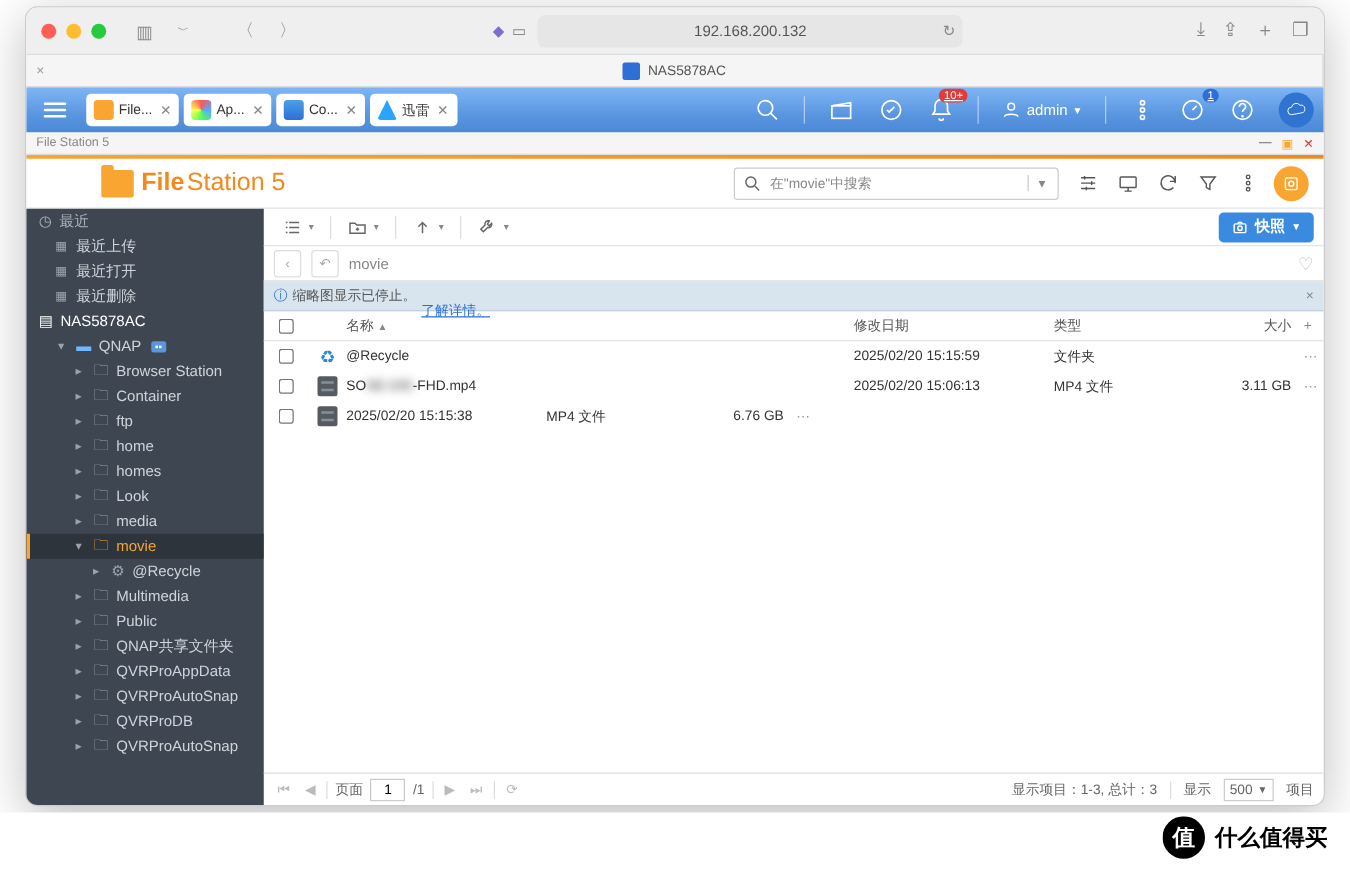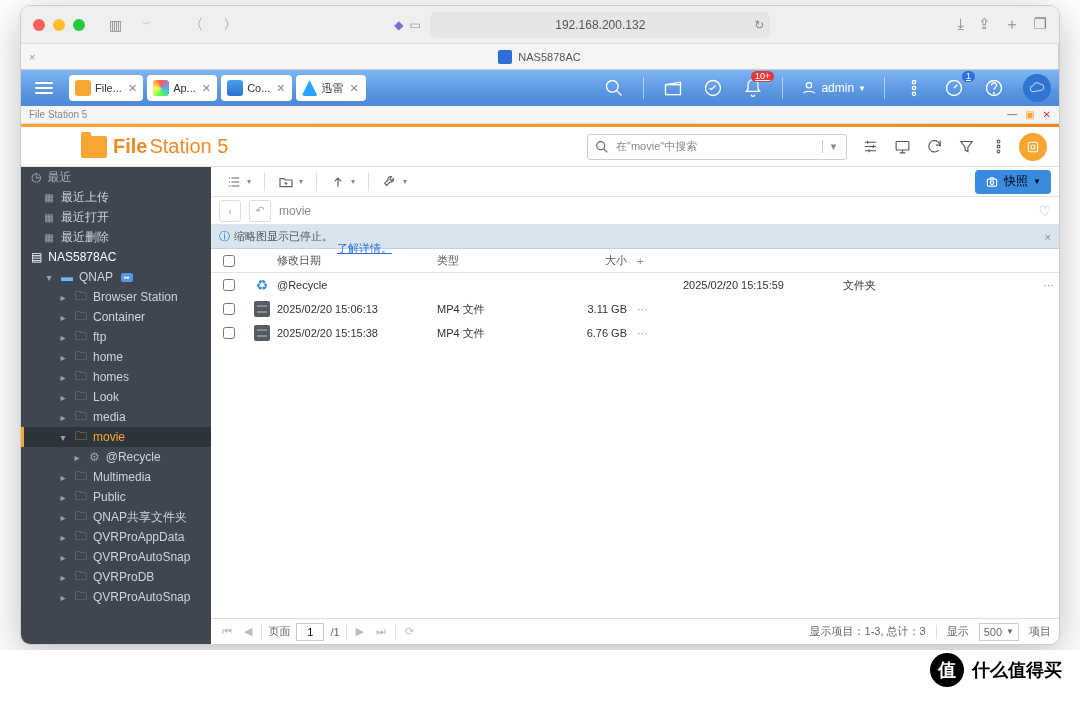--- a/index.html
+++ b/index.html
@@ -66,21 +66,21 @@
   .sb-item.lvl3{padding-left:50px;}
   .sb-item.selected{background:#2e343c;position:relative;color:#f8a531;}
   .sb-item.selected:before{content:"";position:absolute;left:0;top:0;bottom:0;width:3px;background:#f8a531;}
   .sb-ico{width:12px;display:inline-block;text-align:center;color:#9aa3ad;font-size:10px;}
   .sb-fld{color:#9aa3ad;}
   .content{flex:1;display:flex;flex-direction:column;min-width:0;}
   .toolbar{height:30px;display:flex;align-items:center;padding:0 8px;gap:4px;border-bottom:1px solid #e4e4e4;}
   .tb-btn{height:22px;padding:0 6px;display:flex;align-items:center;gap:3px;color:#666;border:1px solid transparent;border-radius:3px;}
   .tb-drop::after{content:"▾";font-size:8px;color:#888;margin-left:2px;}
   .tb-sep{width:1px;height:18px;background:#ddd;margin:0 2px;}
-  .snap-btn{margin-left:auto;background:#3a8be0;color:#000000;border-radius:4px;height:24px;padding:0 10px;display:flex;align-items:center;gap:5px;font-size:12px;}
+  .snap-btn{margin-left:auto;background:#3a8be0;color:#ffffff;border-radius:4px;height:24px;padding:0 10px;display:flex;align-items:center;gap:5px;font-size:12px;font-weight:bold;}
   .crumb-row{height:28px;border-bottom:1px solid #e4e4e4;display:flex;align-items:center;padding:0 8px;gap:8px;}
   .nav-sq{width:22px;height:22px;border:1px solid #ddd;border-radius:3px;display:flex;align-items:center;justify-content:center;color:#aaa;font-size:11px;}
   .crumb{color:#888;font-size:12px;}
   .heart{margin-left:auto;color:#bbb;font-size:14px;}
   .banner{height:24px;background:#d8e4ee;border-bottom:1px solid #c3d1df;display:flex;align-items:center;padding:0 8px;font-size:11px;color:#555;gap:4px;}
   .banner a{color:#2d6fd6;text-decoration:underline;cursor:pointer;margin-top:24px;}
   .banner .bx{margin-left:auto;color:#888;cursor:pointer;}
   .cols{height:24px;display:flex;align-items:center;border-bottom:1px solid #e4e4e4;font-size:11px;color:#555;}
   .col-chk{width:36px;display:flex;justify-content:center;}
   .col-ico{width:30px;}
@@ -469,20 +469,21 @@
         <span>缩略图显示已停止。</span>
         <a>了解详情。</a>
         <span class="bx">×</span>
       </div>
 
       <div class="cols">
         <div class="col-chk">
             <input type="checkbox" style="">
           </div>
         <div class="col-ico"></div>
+        <div class="col-name"><span>名称</span> <span style="font-size:8px;color:#888;">▲</span></div>
         <div class="col-date">修改日期</div>
         <div class="col-type">类型</div>
         <div class="col-size">大小</div>
         <div class="col-more">+</div>
       </div>
 
       <div class="files" id="file-rows">
           <div class="row">
     <div class="col-chk">
               <input type="checkbox" style="">
@@ -496,20 +497,21 @@
     <div class="col-size"></div>
     <div class="col-more" style="color:#999;">⋯</div>
           </div>
           <div class="row">
     <div class="col-chk">
               <input type="checkbox" style="">
             </div>
     <div class="ico">
               <span class="file-ico"></span>
             </div>
+    <div class="col-name">SO<span class="blur">NE-045</span>-FHD.mp4</div>
     <div class="col-date">2025/02/20 15:06:13</div>
     <div class="col-type">MP4 文件</div>
     <div class="col-size">3.11 GB</div>
     <div class="col-more" style="color:#999;">⋯</div>
           </div>
           <div class="row">
     <div class="col-chk">
               <input type="checkbox" style="">
             </div>
     <div class="ico">

